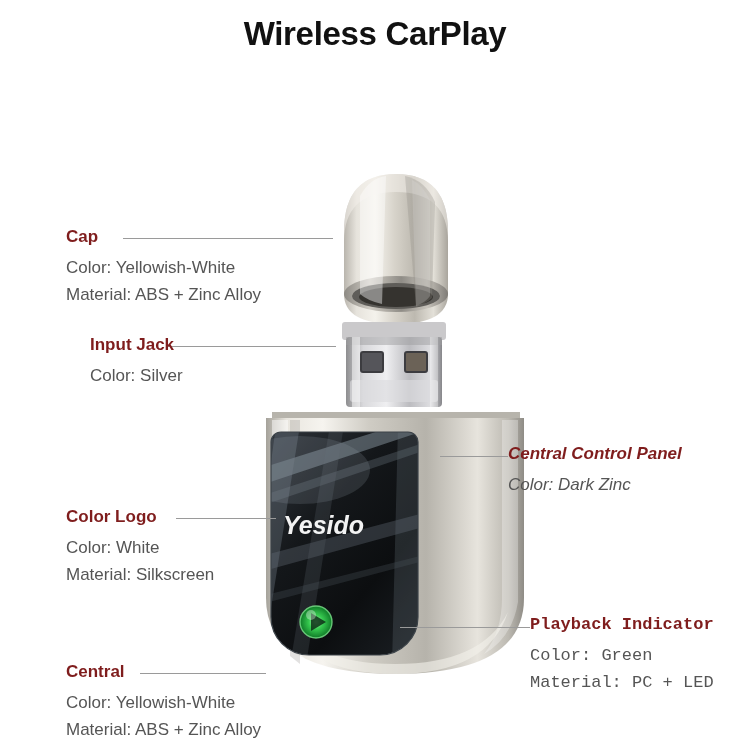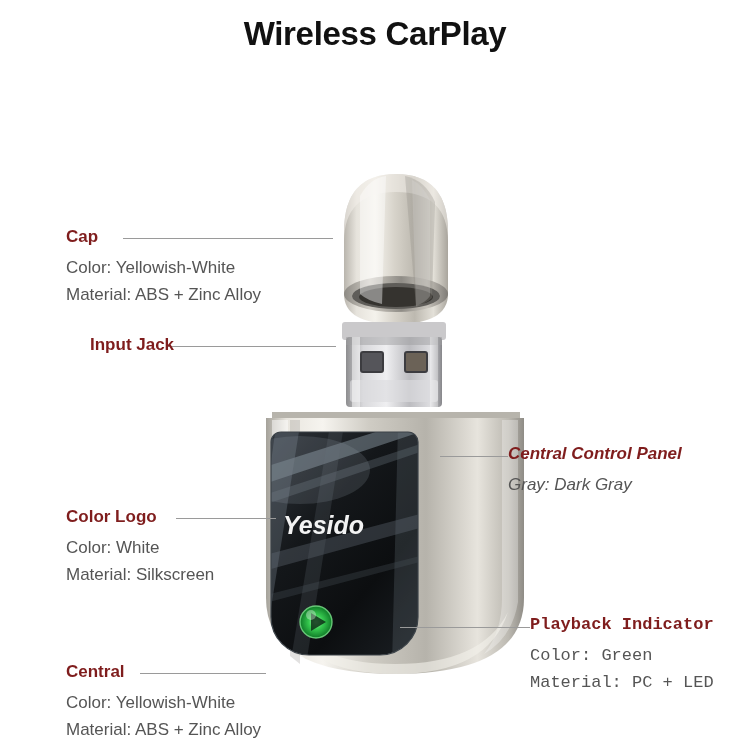--- a/index.html
+++ b/index.html
@@ -177,37 +177,38 @@
   <div class="leader" style="left:400px;top:627px;width:130px;"></div>
 
   <div class="callout" style="left:66px;top:228px;">
     <div class="head">Cap</div>
     <div class="line">Color: Yellowish-White</div>
     <div class="line">Material: ABS + Zinc Alloy</div>
   </div>
 
   <div class="callout" style="left:66px;top:336px;margin-left:24px;">
     <div class="head">Input Jack</div>
+    <div class="line">Color: Silver</div>
   </div>
 
   <div class="callout" style="left:66px;top:508px;">
     <div class="head">Color Logo</div>
     <div class="line">Color: White</div>
     <div class="line">Material: Silkscreen</div>
   </div>
 
   <div class="callout" style="left:66px;top:663px;">
     <div class="head">Central</div>
     <div class="line">Color: Yellowish-White</div>
     <div class="line">Material: ABS + Zinc Alloy</div>
   </div>
 
   <div class="callout" style="left:508px;top:445px;font-style:italic;">
     <div class="head">Central Control Panel</div>
-    <div class="line">Gray: Dark Gray</div>
+    <div class="line">Color: Dark Zinc</div>
   </div>
 
   <div class="callout" style="left:530px;top:616px;font-family:Liberation Mono, monospace;">
     <div class="head">Playback Indicator</div>
     <div class="line">Color: Green</div>
     <div class="line">Material: PC + LED</div>
   </div>
 
 </div>
 

